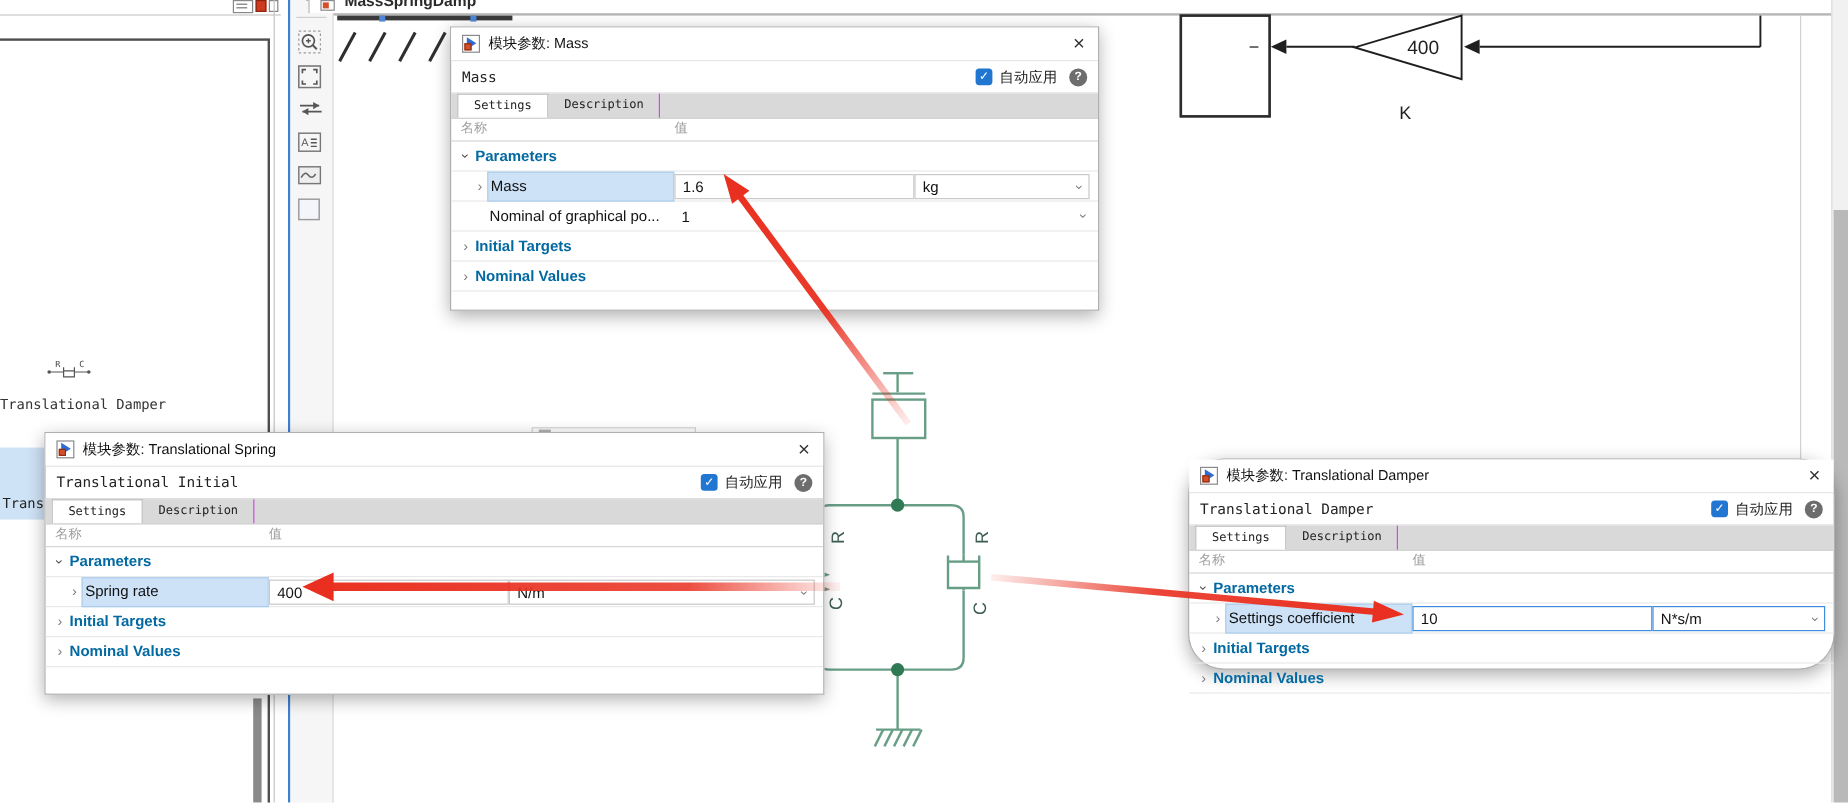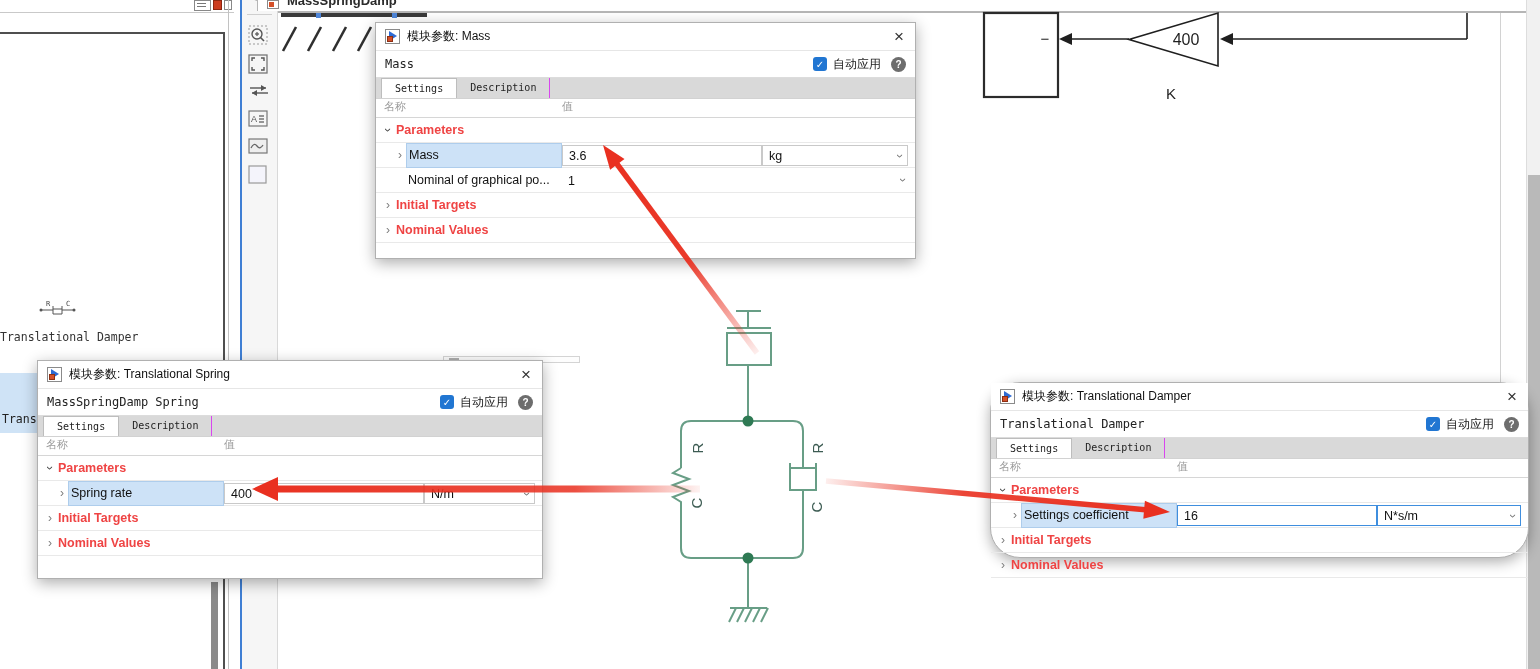--- a/index.html
+++ b/index.html
@@ -67,21 +67,21 @@
   .tab { font-family:"DejaVu Sans Mono", monospace; font-size:10px; color:#222; padding:4px 13px 0; }
   .tab.sel { background:#fff; border:1px solid #bdbdbd; border-bottom:none; }
   .tab.uns { border-right:1px solid #d946ef; }
   .colhead { height:19px; display:flex; align-items:flex-start; border-bottom:1px solid #d6d6d6;
     font-family:"DejaVu Sans Mono", monospace; font-size:11px; color:#9b9b9b; flex:0 0 auto; }
   .colhead .c1 { width:186px; padding-left:8px; }
   .row { height:25px; display:flex; align-items:center; border-bottom:1px solid #e9e9e9; flex:0 0 auto; position:relative; }
   .rowchev { width:12px; margin-left:6px; color:#7d7d7d; font-size:12px; text-align:center; flex:0 0 auto; }
   .rowchev.open { transform:rotate(90deg); color:#444; }
   .rowchev.sub { margin-left:18px; }
-  .seclabel { font-weight:bold; font-size:12.5px; color:#ef4444; margin-left:2px; }
+  .seclabel { font-weight:bold; font-size:12.5px; color:#0369a1; margin-left:2px; }
   .namecell { width:156px; height:25px; display:flex; align-items:center; padding-left:2px; flex:0 0 auto; }
   .namecell.hlbg { background:#cde2f7; border:1px solid #aecdec; }
   .plabel { font-size:12.5px; color:#111; white-space:nowrap; overflow:hidden; }
   .valcell { position:absolute; left:186px; top:2px; width:200px; height:21px; border:1px solid #c9c9c9;
     background:#fff; display:flex; align-items:center; padding-left:6px; font-size:12.5px; color:#111; }
   .unitcell { position:absolute; left:386px; top:2px; right:7px; height:21px; border:1px solid #c9c9c9;
     background:#fff; display:flex; align-items:center; padding:0 5px 0 6px; font-size:12.5px; color:#111; }
   .unitcell .spacer { flex:1; }
   .dchev { transform:rotate(90deg); color:#777; font-size:12px; line-height:1; }
   .blue-cells .valcell, .blue-cells .unitcell { border-color:#3f8ede; }
@@ -298,21 +298,21 @@
     <div class="row">
       <span class="rowchev open">›</span>
       <span class="seclabel">Parameters</span>
     </div>
     <div class="row">
       <span class="rowchev sub">›</span>
       <div class="namecell hlbg">
         <span class="plabel">Mass</span>
       </div>
       <div class="valcell">
-        <span>3.6</span>
+        <span>1.6</span>
       </div>
       <div class="unitcell">
         <span>kg</span>
         <span class="spacer"></span>
         <span class="dchev">›</span>
       </div>
     </div>
     <div class="row">
       <div class="namecell" style="margin-left:30px; width:156px;">
         <span class="plabel">Nominal of graphical po...</span>
@@ -326,31 +326,31 @@
       <span class="rowchev">›</span>
       <span class="seclabel">Initial Targets</span>
     </div>
     <div class="row">
       <span class="rowchev">›</span>
       <span class="seclabel">Nominal Values</span>
     </div>
     <div class="dfill"></div>
   </div>
 
-  <div class="mdlg" style="left:37px; top:360px; width:506px; height:219px;">
+  <div class="mdlg" style="left:37px; top:360px; width:650px; height:219px;">
     <div class="ttl">
       <span class="blkicn">
           <span class="tri"></span>
           <span class="sq"></span>
         </span>
       <span class="ttl-txt">模块参数: Translational Spring</span>
       <span class="close-x">×</span>
     </div>
     <div class="namebar">
-      <span class="bname">MassSpringDamp Spring</span>
+      <span class="bname">Translational Initial</span>
       <span class="autoapply">
         <span class="chk">✓</span>
         <span>自动应用</span>
         <span class="helpq">?</span>
       </span>
     </div>
     <div class="tabs">
       <span class="tab sel">Settings</span>
       <span class="tab uns">Description</span>
     </div>
@@ -415,21 +415,21 @@
     <div class="row">
       <span class="rowchev open">›</span>
       <span class="seclabel">Parameters</span>
     </div>
     <div class="row blue-cells">
       <span class="rowchev sub">›</span>
       <div class="namecell hlbg">
         <span class="plabel">Settings coefficient</span>
       </div>
       <div class="valcell">
-        <span>16</span>
+        <span>10</span>
       </div>
       <div class="unitcell">
         <span>N*s/m</span>
         <span class="spacer"></span>
         <span class="dchev">›</span>
       </div>
     </div>
     <div class="row">
       <span class="rowchev">›</span>
       <span class="seclabel">Initial Targets</span>

